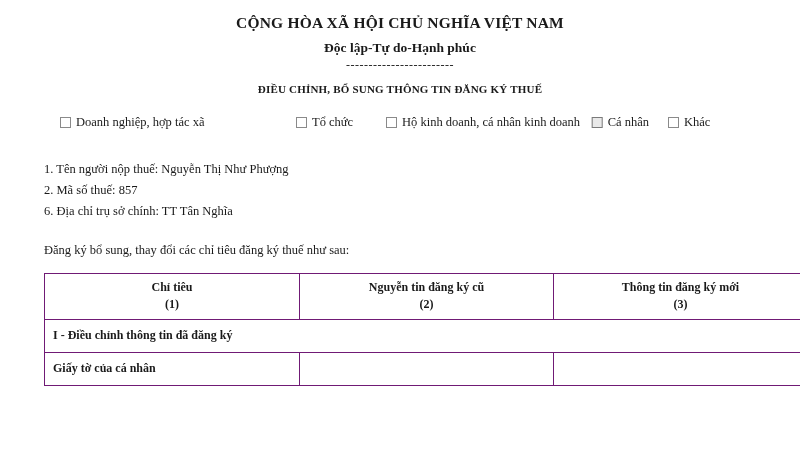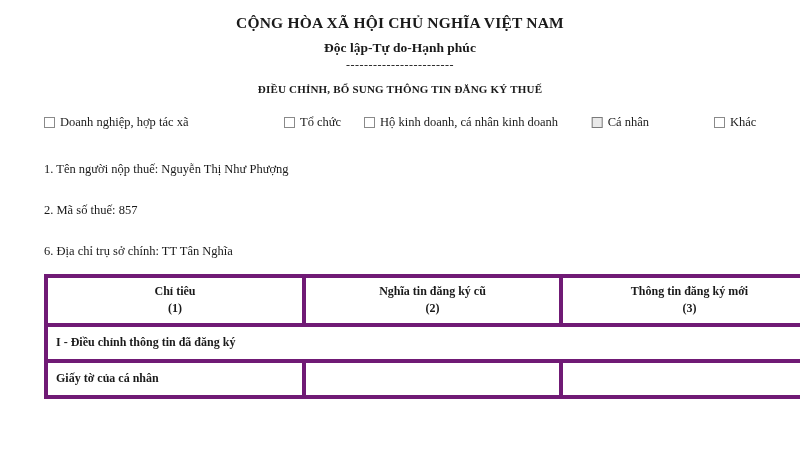--- a/index.html
+++ b/index.html
@@ -88,35 +88,35 @@
   }
 
   .field-line {
     font-size: 12.5px;
     margin-top: 12px;
   }
   .fields {
     margin-top: 26px;
   }
   .fields .field-line + .field-line {
-    margin-top: 26px;
+    margin-top: 6px;
   }
   .intro-line {
     font-size: 12.5px;
     margin-top: 24px;
   }
 
   table.form-table {
     margin-top: 15px;
     border-collapse: collapse;
     width: 712px;
     table-layout: fixed;
   }
   table.form-table td {
-    border: 4px solid #701a75;
+    border: 1px solid #701a75;
     font-size: 12px;
     padding: 5px 8px;
     vertical-align: middle;
     height: 22px;
   }
   td.col1 { width: 238px; }
   td.col2 { width: 237px; }
   td.col3 { width: 237px; }
   .th-cell {
     text-align: center;
@@ -141,58 +141,59 @@
 <div class="page">
 
   <div class="header-block">
     <div class="nation-title">CỘNG HÒA XÃ HỘI CHỦ NGHĨA VIỆT NAM</div>
     <div class="motto">Độc lập-Tự do-Hạnh phúc</div>
     <div class="rule">------------------------</div>
     <div class="doc-subtitle">ĐIỀU CHỈNH, BỔ SUNG THÔNG TIN ĐĂNG KÝ THUẾ</div>
   </div>
 
   <div class="checkbox-row">
-    <div class="cb-item" style="left:0;">
+    <div class="cb-item" style="left:16px;">
       <span class="cb-box"></span>
       <span class="cb-label">Doanh nghiệp, hợp tác xã</span>
     </div>
-    <div class="cb-item" style="left:240px;">
+    <div class="cb-item" style="left:252px;">
       <span class="cb-box"></span>
       <span class="cb-label">Tổ chức</span>
     </div>
-    <div class="cb-item" style="left:320px;">
+    <div class="cb-item" style="left:342px;">
       <span class="cb-box"></span>
       <span class="cb-label">Hộ kinh doanh, cá nhân kinh doanh</span>
     </div>
     <div class="cb-item" style="left:744px; transform:translateX(-100%); left:605px;">
       <span class="cb-box checked"></span>
       <span class="cb-label">Cá nhân</span>
     </div>
-    <div class="cb-item" style="left:670px;">
+    <div class="cb-item" style="left:624px;">
       <span class="cb-box"></span>
       <span class="cb-label">Khác</span>
     </div>
   </div>
 
   <div class="fields">
     <div class="field-line">1. Tên người nộp thuế: Nguyễn Thị Như Phượng</div>
     <div class="field-line">2. Mã số thuế: 857</div>
     <div class="field-line">6. Địa chỉ trụ sở chính: TT Tân Nghĩa</div>
   </div>
 
+  <div class="intro-line">Đăng ký bổ sung, thay đổi các chỉ tiêu đăng ký thuế như sau:</div>
 
   <table class="form-table">
     <tbody>
       <tr>
         <td class="col1 th-cell">
           <span class="cell-text">Chỉ tiêu</span>
           <span class="cell-text th-num">(1)</span>
         </td>
         <td class="col2 th-cell">
-          <span class="cell-text">Nghĩa tin đăng ký cũ</span>
+          <span class="cell-text">Nguyễn tin đăng ký cũ</span>
           <span class="cell-text th-num">(2)</span>
         </td>
         <td class="col3 th-cell">
           <span class="cell-text">Thông tin đăng ký mới</span>
           <span class="cell-text th-num">(3)</span>
         </td>
       </tr>
 
       <tr class="bold-row">
         <td class="col1" colspan="3">I - Điều chỉnh thông tin đã đăng ký</td>

